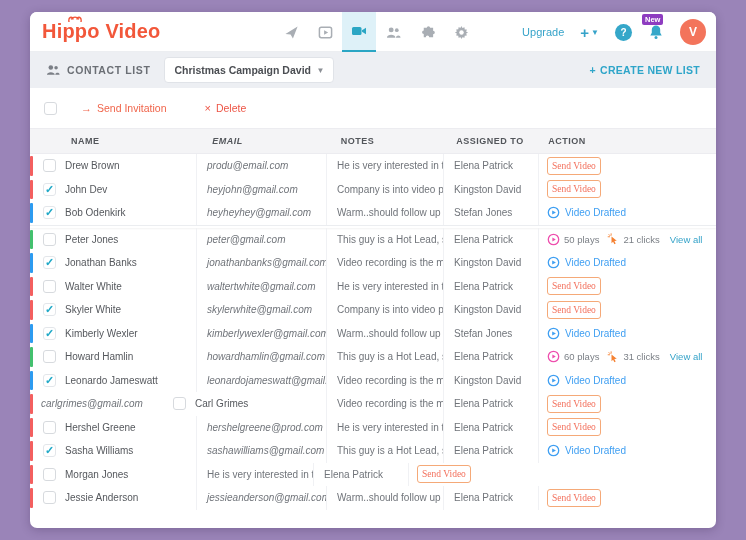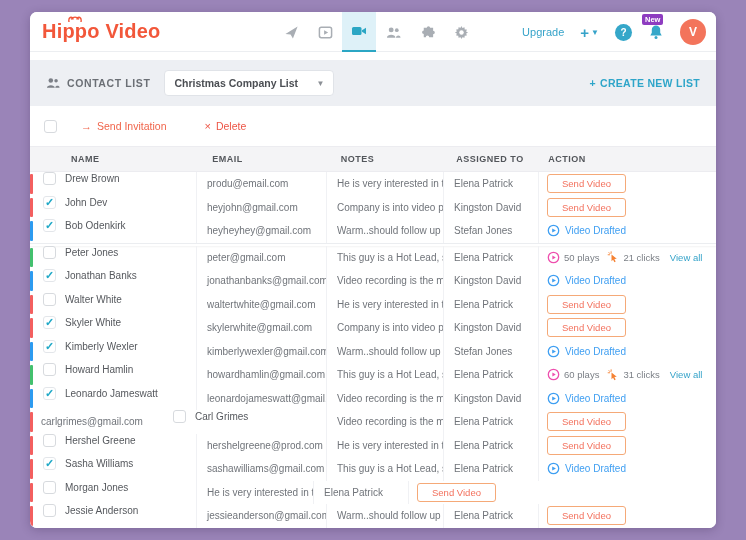--- a/index.html
+++ b/index.html
@@ -19,56 +19,56 @@
   .appbar-right { position:absolute; right:10px; top:0; height:40px; display:flex; align-items:center; gap:16px; }
   .upgrade { color:#36a3c9; font-size:11px; cursor:pointer;margin-left:8px; }
   .plusbtn { color:#36a3c9; font-size:15px; font-weight:700; cursor:pointer; display:flex; align-items:center; }
   .plusbtn .caret { font-size:8px; margin-left:2px; }
   .helpbtn { width:17px; height:17px; border-radius:50%; background:#35a7c9; color:#fff; font-size:10px; font-weight:700; display:flex; align-items:center; justify-content:center; cursor:pointer; }
   .bellwrap { position:relative; margin-top:4px; cursor:pointer; }
   .newbadge { position:absolute; top:-10px; left:-6px; background:#8e3cc0; color:#fff; font-size:7.5px; padding:1px 3px; border-radius:2px; font-weight:700; }
   .avatar { width:26px; height:26px; border-radius:50%; background:#f3745b; color:#fff; font-size:12px; font-weight:700; display:flex; align-items:center; justify-content:center; cursor:pointer; }
 
   
-  .listbar { height:46px; background:#edeff3; display:flex; align-items:center; padding:0 16px; position:relative;margin-top:8px; }
+  .listbar { height:36px; background:#edeff3; display:flex; align-items:center; padding:0 16px; position:relative; }
   .listbar-label { display:flex; align-items:center; gap:7px; color:#6b6f75; font-size:10.5px; font-weight:700; letter-spacing:.6px; }
   .dropdown { margin-left:14px; background:#fff; border:1px solid #e0e3e8; border-radius:4px; height:26px; width:170px; display:flex; align-items:center; padding:0 9px; cursor:pointer; }
   .dropdown .val { font-size:10.5px; color:#4b4e53; font-weight:700; flex:1; }
   .dropdown .caret { color:#8b8f95; font-size:8px; }
   .create-list { position:absolute; right:16px; color:#2ea5c9; font-size:10.5px; font-weight:700; letter-spacing:.3px; cursor:pointer; }
   .create-list .plus { font-weight:700; margin-right:4px; }
 
   
   .bulkbar { height:40px; display:flex; align-items:center; padding-left:14px; background:#fff; }
   .cb { width:13px; height:13px; border:1px solid #d7dade; border-radius:3px; background:#fff; display:inline-flex; align-items:center; justify-content:center; flex:0 0 13px; cursor:pointer; }
   .cb.checked { border-color:#e3e6ea; color:#21a9c7; font-size:11px; font-weight:700; }
   .bulk-link { display:flex; align-items:center; gap:5px; font-size:10.5px; color:#f0644a; margin-left:24px; cursor:pointer; }
   .bulk-link .gl { font-size:11px; }
   .bulk-link.del { margin-left:38px; color:#ed5546; }
 
   
   .thead { height:26px; background:#f4f4f6; display:flex; align-items:center; border-top:1px solid #ececf0; border-bottom:1px solid #ececf0; }
   .th { font-size:9px; font-weight:700; color:#53565b; letter-spacing:.5px; }
   .c-name { width:166px; padding-left:13px; display:flex; align-items:center; }
   .thead .c-name { padding-left:33px;margin-left:8px; }
-  .c-email { width:130px; padding-left:10px; }
+  .c-email { width:130px; padding-left:10px;font-style:italic; }
   .c-notes { width:117px; padding-left:10px; }
   .c-assigned { width:95px; padding-left:10px; }
   .c-action { width:178px; padding-left:8px; display:flex; align-items:center; }
 
   .tbody { background:#fff; }
-  .trow { height:23.5px; display:flex; align-items:flex-start; position:relative; }
+  .trow { height:23.5px; display:flex; align-items:center; position:relative; }
   .rowbar { position:absolute; left:0; top:2px; bottom:2px; width:3px; border-radius:1px; }
   .cell { font-size:10px; color:#70747a; white-space:nowrap; overflow:hidden; }
   .cell.c-email, .cell.c-notes, .cell.c-assigned { align-self:stretch; display:flex; align-items:center; border-left:1px solid #f0f1f4; }
   .cell.c-action { align-self:stretch; border-left:1px solid #f0f1f4; }
   .nm { margin-left:9px; color:#55585d; }
   .card-divider { height:3px; background:#fff; border-top:1px solid #ebedf0; box-shadow:0 1px 2px rgba(0,0,0,.05); }
 
-  .send-video { background:#fff; border:1px solid #f5a978; border-radius:3px; color:#f3705c; font-size:9.5px; padding:3px 14px; cursor:pointer; font-family:Liberation Sans, sans-serif; }
+  .send-video { background:#fff; border:1px solid #f5a978; border-radius:3px; color:#f3705c; font-size:9.5px; padding:3px 4px; cursor:pointer; font-family:Liberation Serif, serif; }
   .drafted { display:flex; align-items:center; gap:5px; color:#3f9ff2; font-size:10px; cursor:pointer; }
   .stats { display:flex; align-items:center; gap:4px; }
   .stat-txt { color:#7c8087; font-size:9.5px; }
   .viewall { color:#36a3c9; font-size:9.5px; margin-left:6px; cursor:pointer; }
   .picon { display:inline-flex; }
 </style>
 </head>
 <body>
 
 <div class="window">
@@ -142,21 +142,21 @@
     <span class="listbar-label">
       <svg width="14" height="14" viewBox="0 0 16 16" fill="#7b7f86">
           <circle cx="5.5" cy="5.2" r="2.6"></circle>
           <path d="M1 13.5 c0-4 9-4 9 0 Z"></path>
           <circle cx="11.5" cy="5.5" r="2"></circle>
           <path d="M10.6 13.5 c0.2-3 4.9-3 4.9 0 Z"></path>
         </svg>
       <span>CONTACT LIST</span>
     </span>
     <div class="dropdown">
-      <span class="val">Christmas Company List</span>
+      <span class="val">Christmas Campaign David</span>
       <span class="caret">▼</span>
     </div>
     <span class="create-list">
       <span class="plus">+</span><span>CREATE NEW LIST</span>
     </span>
   </div>
 
   <div class="bulkbar">
     <span class="cb"></span>
     <span class="bulk-link">

